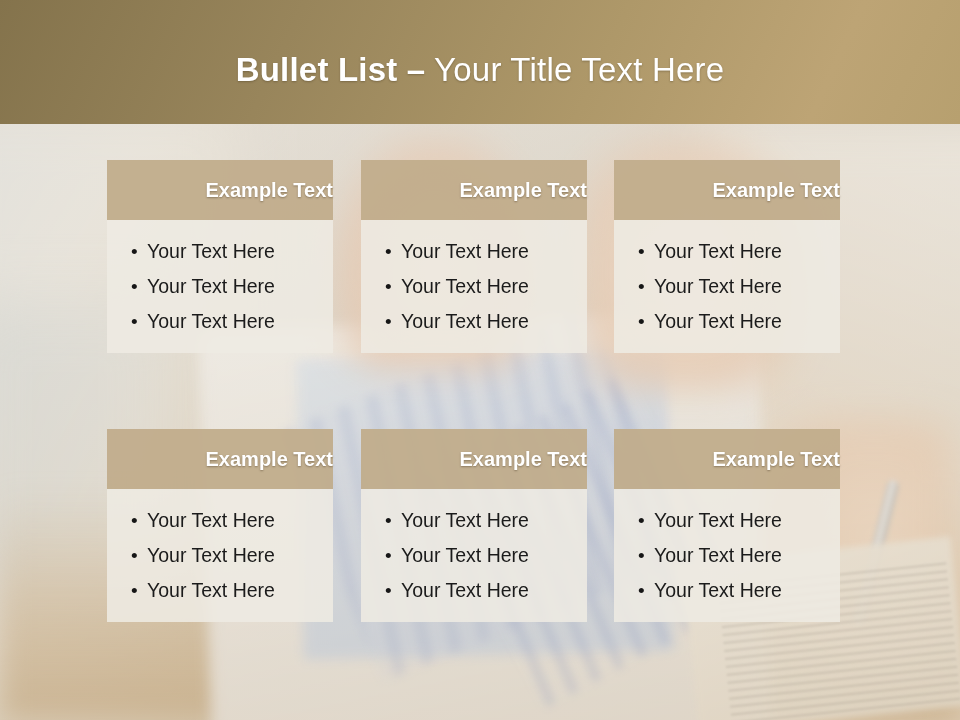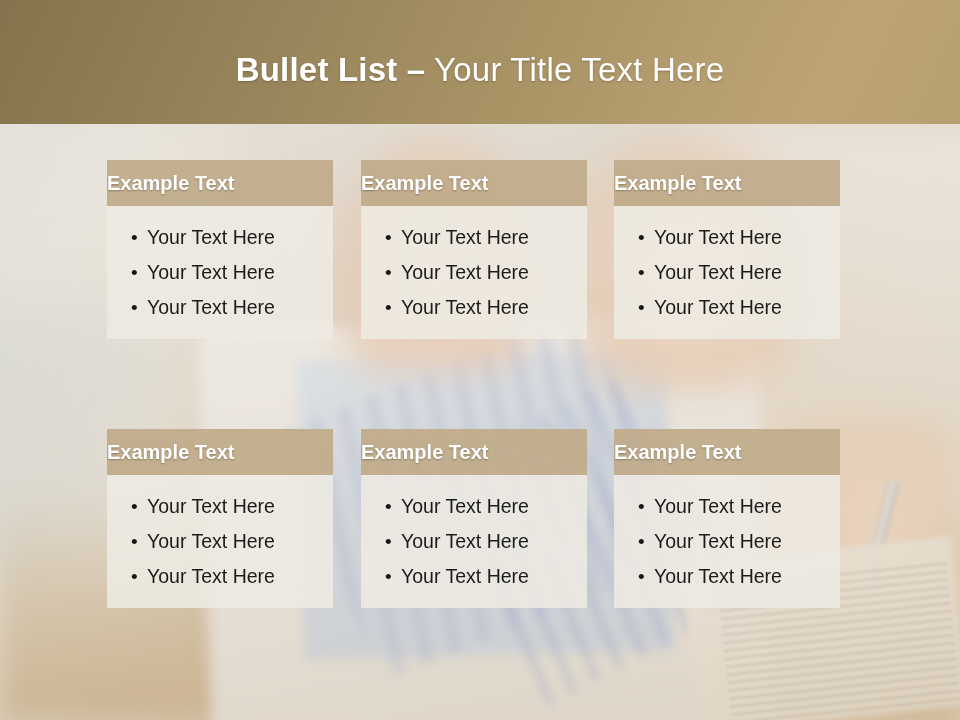--- a/index.html
+++ b/index.html
@@ -144,23 +144,23 @@
     margin-top:16px;
   }
   .title-text .strong { font-weight:700; }
 
   
   .card {
     position:absolute;
     width:226px;
   }
   .card-head {
-    height:46px;
+    height:60px;
     background:rgba(192,172,139,.94);
-    display:flex; align-items:center; justify-content:flex-start;
+    display:flex; align-items:center; justify-content:flex-end;
   }
   .card-head-text {
     color:#ffffff;
     font-weight:700;
     font-size:20px;
     text-shadow:0 1px 2px rgba(70,58,38,.45);
     white-space:nowrap;
   }
   .card-body {
     background:rgba(238,234,226,.88);

